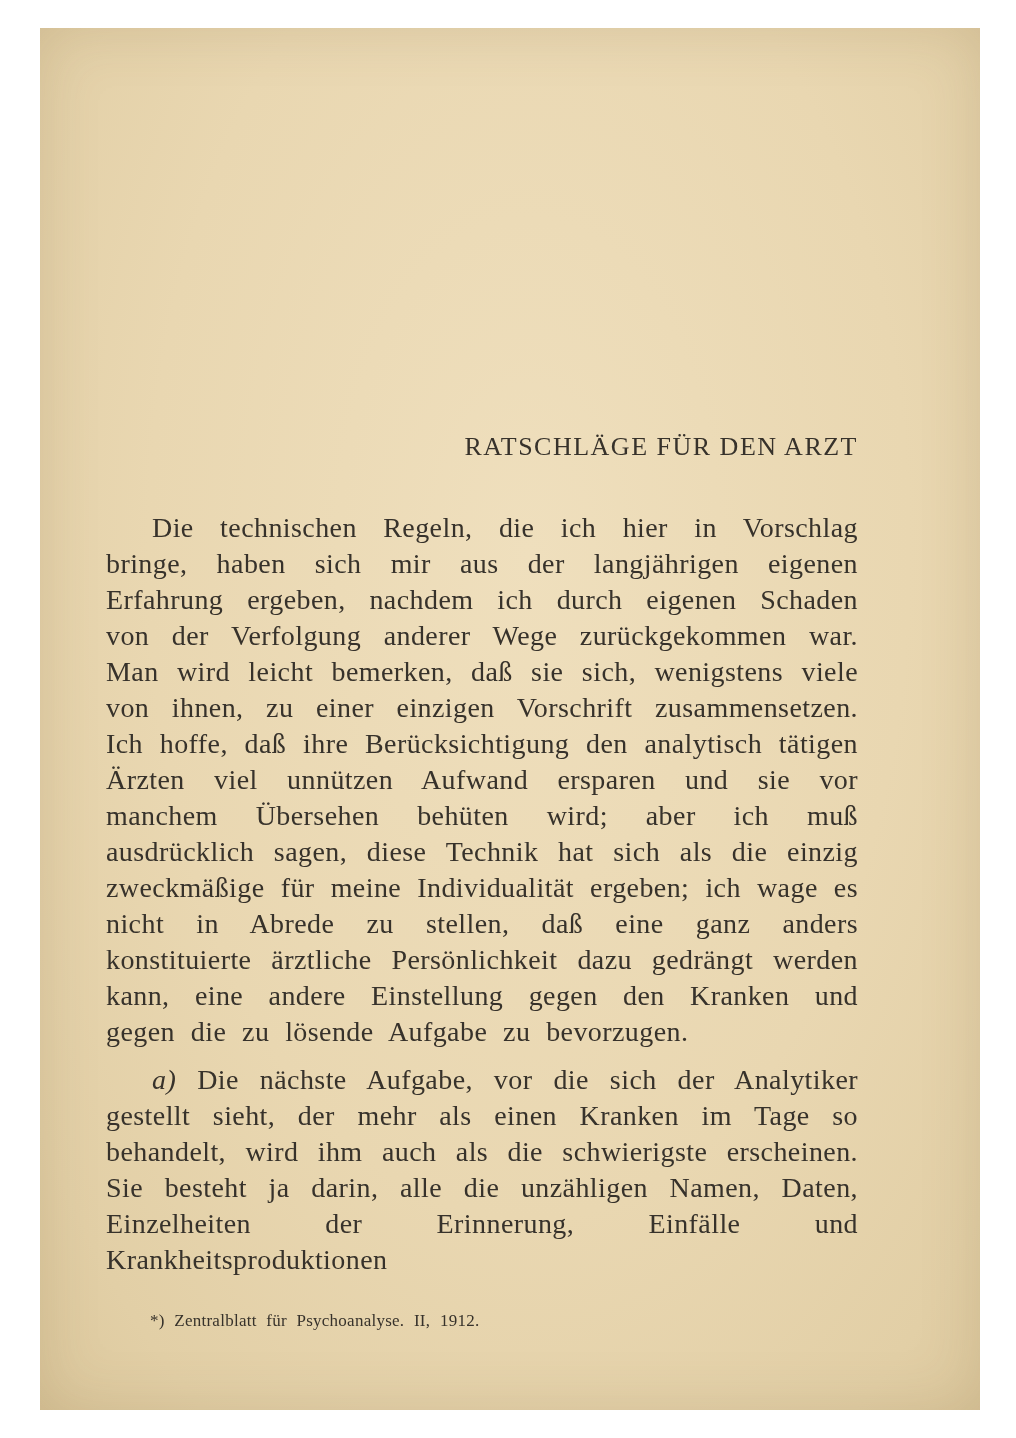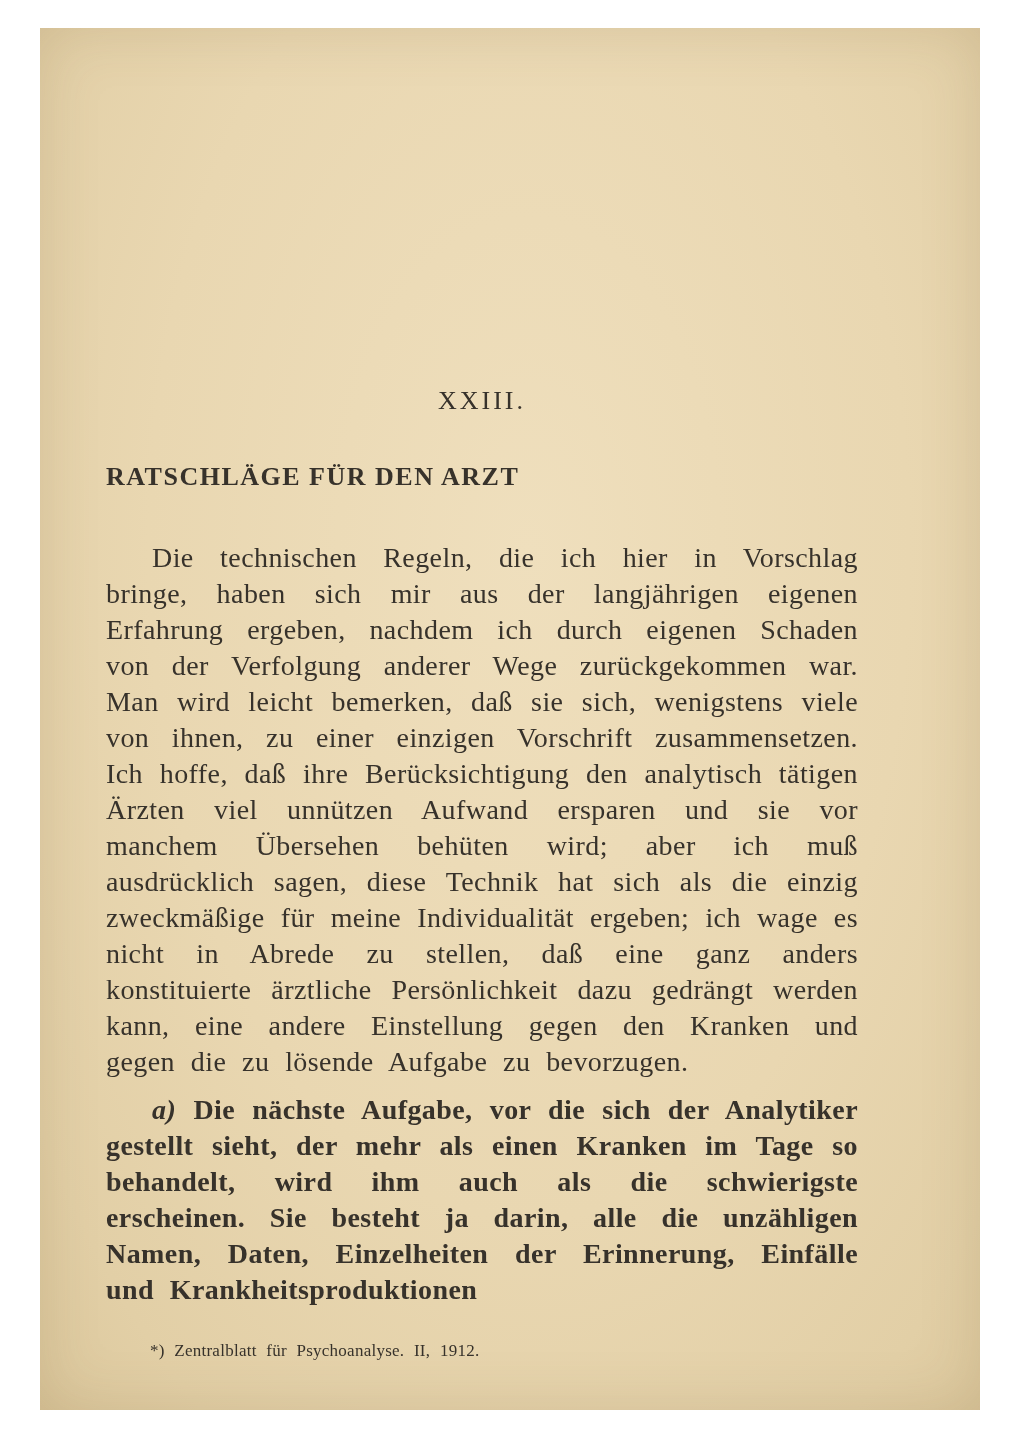--- a/index.html
+++ b/index.html
@@ -32,64 +32,62 @@
     color: #37322b;
   }
   .chapter-number {
     text-align: center;
     font-size: 26px;
     letter-spacing: 3px;
     font-weight: 400;
   }
   .title {
     margin: 38px 0 0 0;
-    text-align: left;
-    font-weight: 700;
+    text-align: right;
+    font-weight: 400;
     font-size: 26px;
     letter-spacing: 1.5px;
     line-height: 46px;
   }
   .title .title-line {
     display: block;
     white-space: nowrap;
   }
   .body-para {
     margin: 40px 0 0 0;
     font-size: 28px;
     line-height: 36px;
     text-align: justify;
     text-align-last: left;
     word-spacing: 0.30em;
     letter-spacing: 0.015em;
     text-indent: 46px;
   }
   .body-para + .body-para {
     margin-top: 12px;
-    font-weight: bold;
   }
   .body-para .para-lead {
     font-style: italic;
   }
   .footnote {
     margin: 28px 0 0 0;
     padding-left: 44px;
     font-size: 17px;
     line-height: 30px;
     word-spacing: 0.30em;
     letter-spacing: 0.015em;
   }
 </style>
 </head>
 <body>
 
 <div class="scan">
   <div class="paper">
     <div class="page-content">
 
-      <div class="chapter-number">XXIII.</div>
 
       <h1 class="title">
         <span class="title-line">RATSCHLÄGE FÜR DEN ARZT</span>
       </h1>
 
       <p class="body-para">Die technischen Regeln, die ich hier in Vorschlag bringe, haben sich mir aus der langjährigen eigenen Erfahrung ergeben, nachdem ich durch eigenen Schaden von der Verfolgung anderer Wege zurückgekommen war. Man wird leicht bemerken, daß sie sich, wenigstens viele von ihnen, zu einer einzigen Vorschrift zusammensetzen. Ich hoffe, daß ihre Berücksichtigung den analytisch tätigen Ärzten viel unnützen Aufwand ersparen und sie vor manchem Übersehen behüten wird; aber ich muß ausdrücklich sagen, diese Technik hat sich als die einzig zweckmäßige für meine Individualität ergeben; ich wage es nicht in Abrede zu stellen, daß eine ganz anders konstituierte ärztliche Persönlichkeit dazu gedrängt werden kann, eine andere Einstellung gegen den Kranken und gegen die zu lösende Aufgabe zu bevorzugen.</p>
 
       <p class="body-para"><em class="para-lead">a)</em> <span>Die nächste Aufgabe, vor die sich der Analytiker gestellt sieht, der mehr als einen Kranken im Tage so behandelt, wird ihm auch als die schwierigste erscheinen. Sie besteht ja darin, alle die unzähligen Namen, Daten, Einzelheiten der Erinnerung, Einfälle und Krankheitsproduktionen</span></p>
 
       <p class="footnote">*) Zentralblatt für Psychoanalyse. II, 1912.</p>

